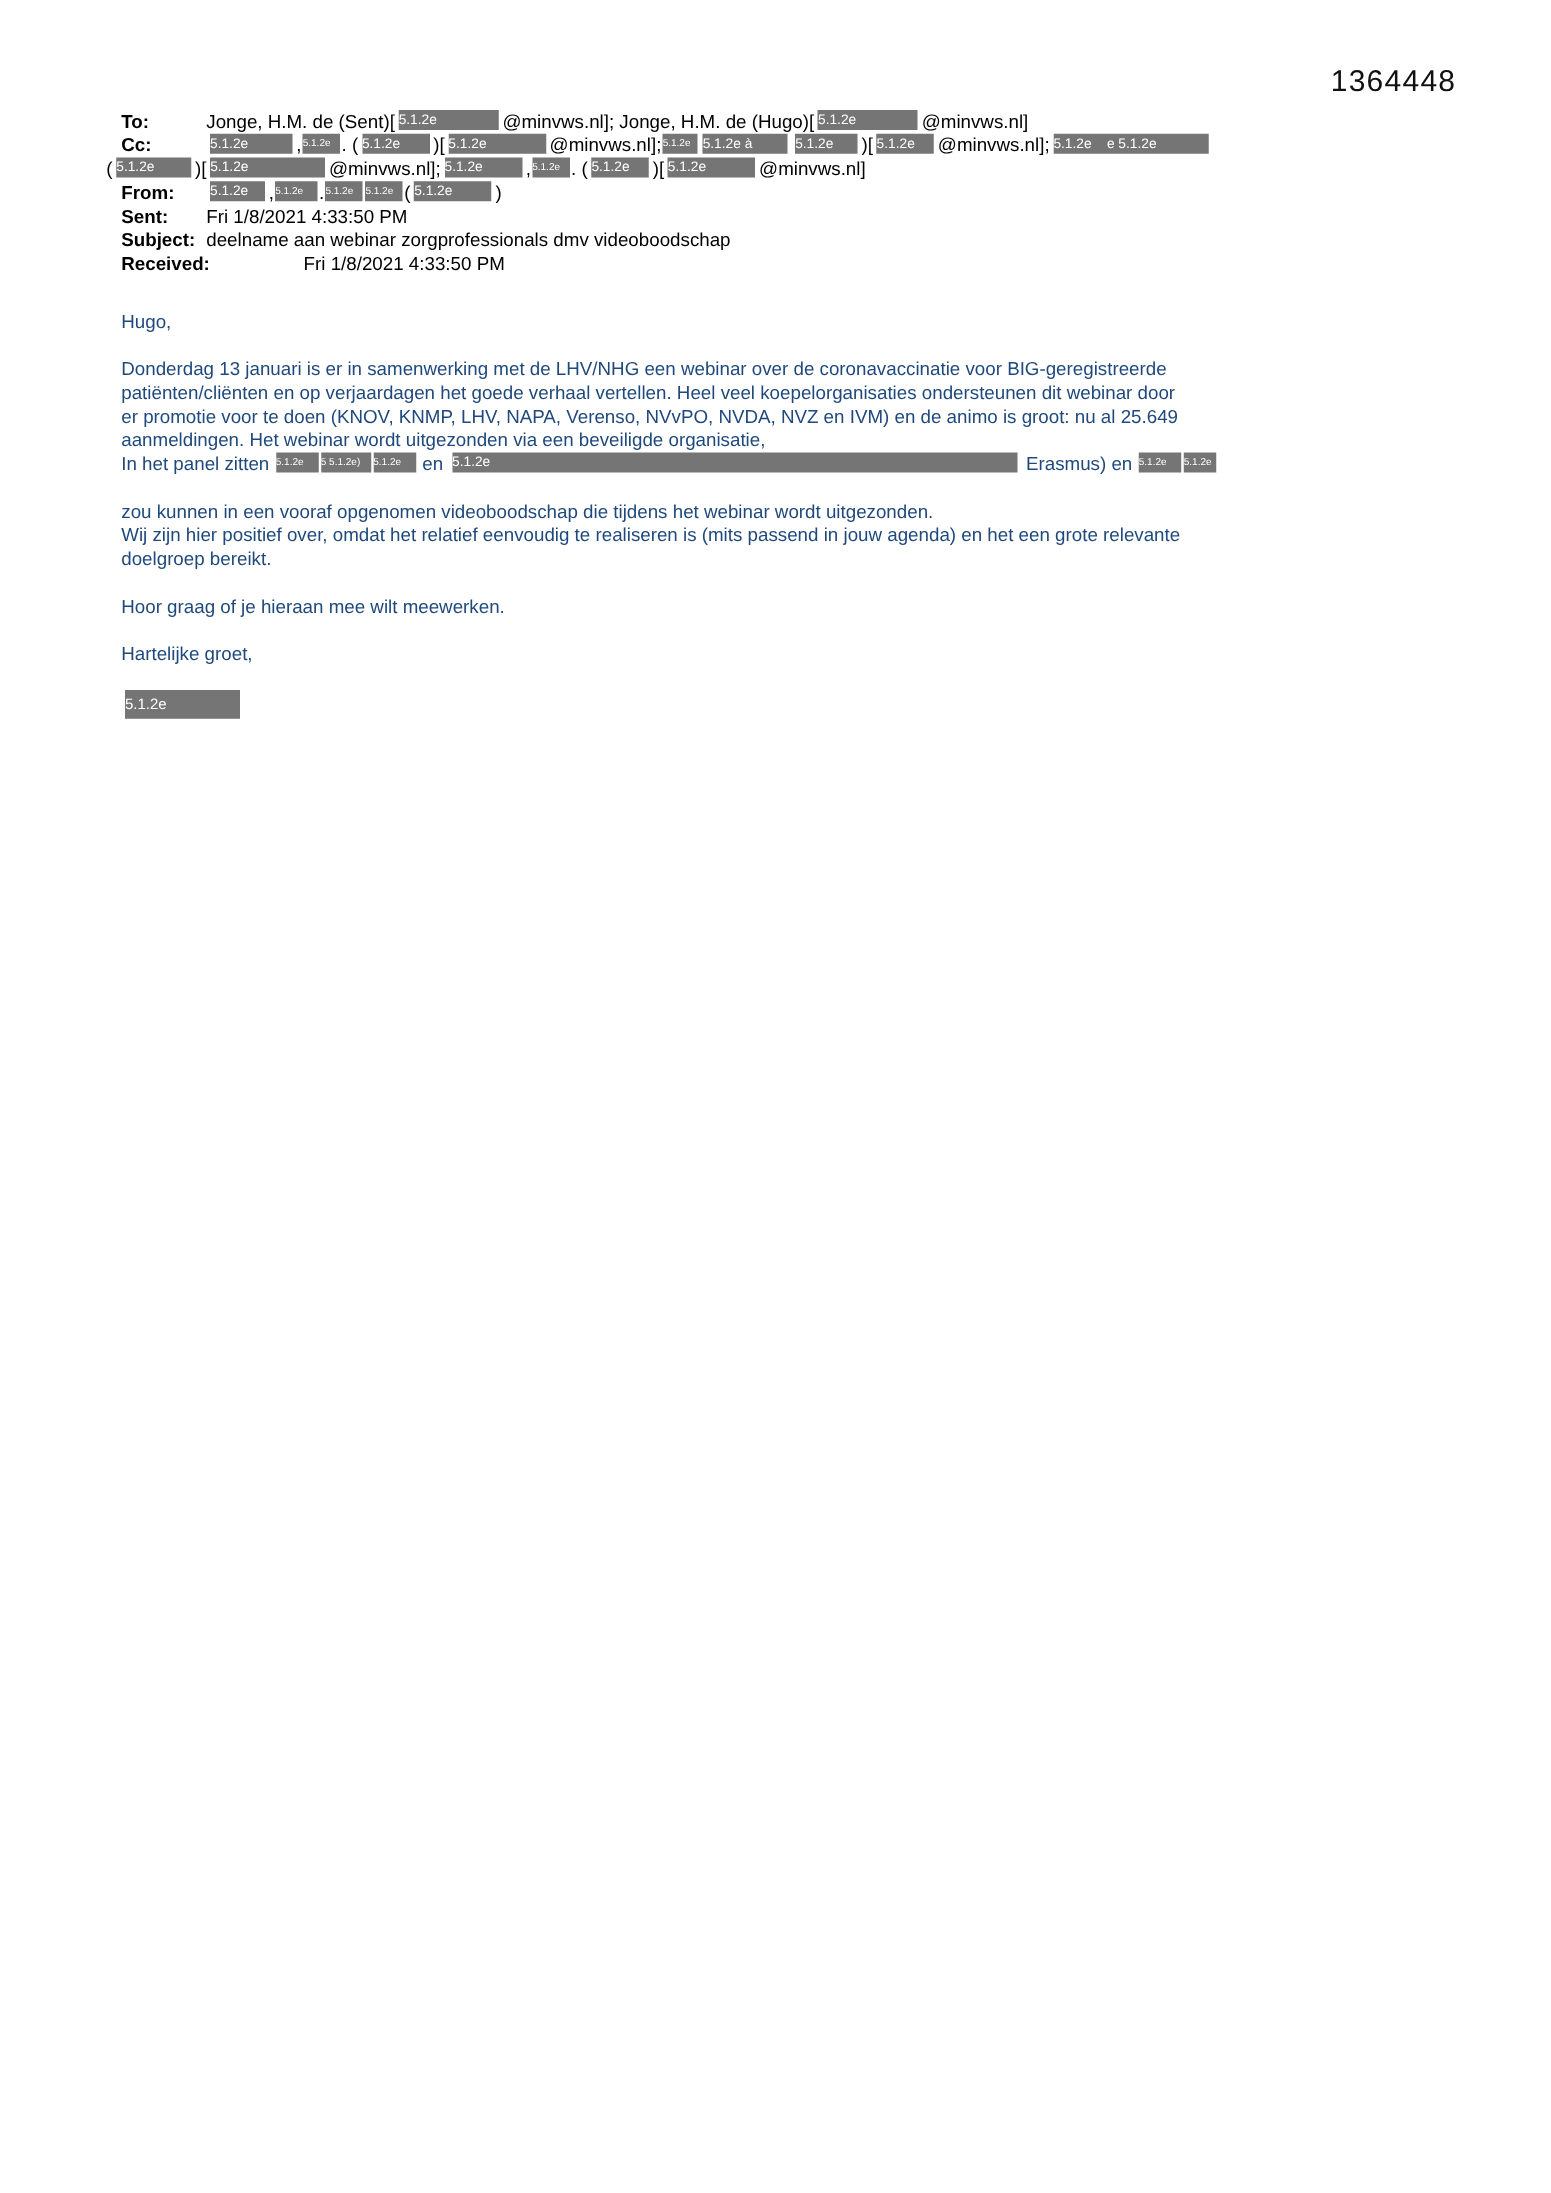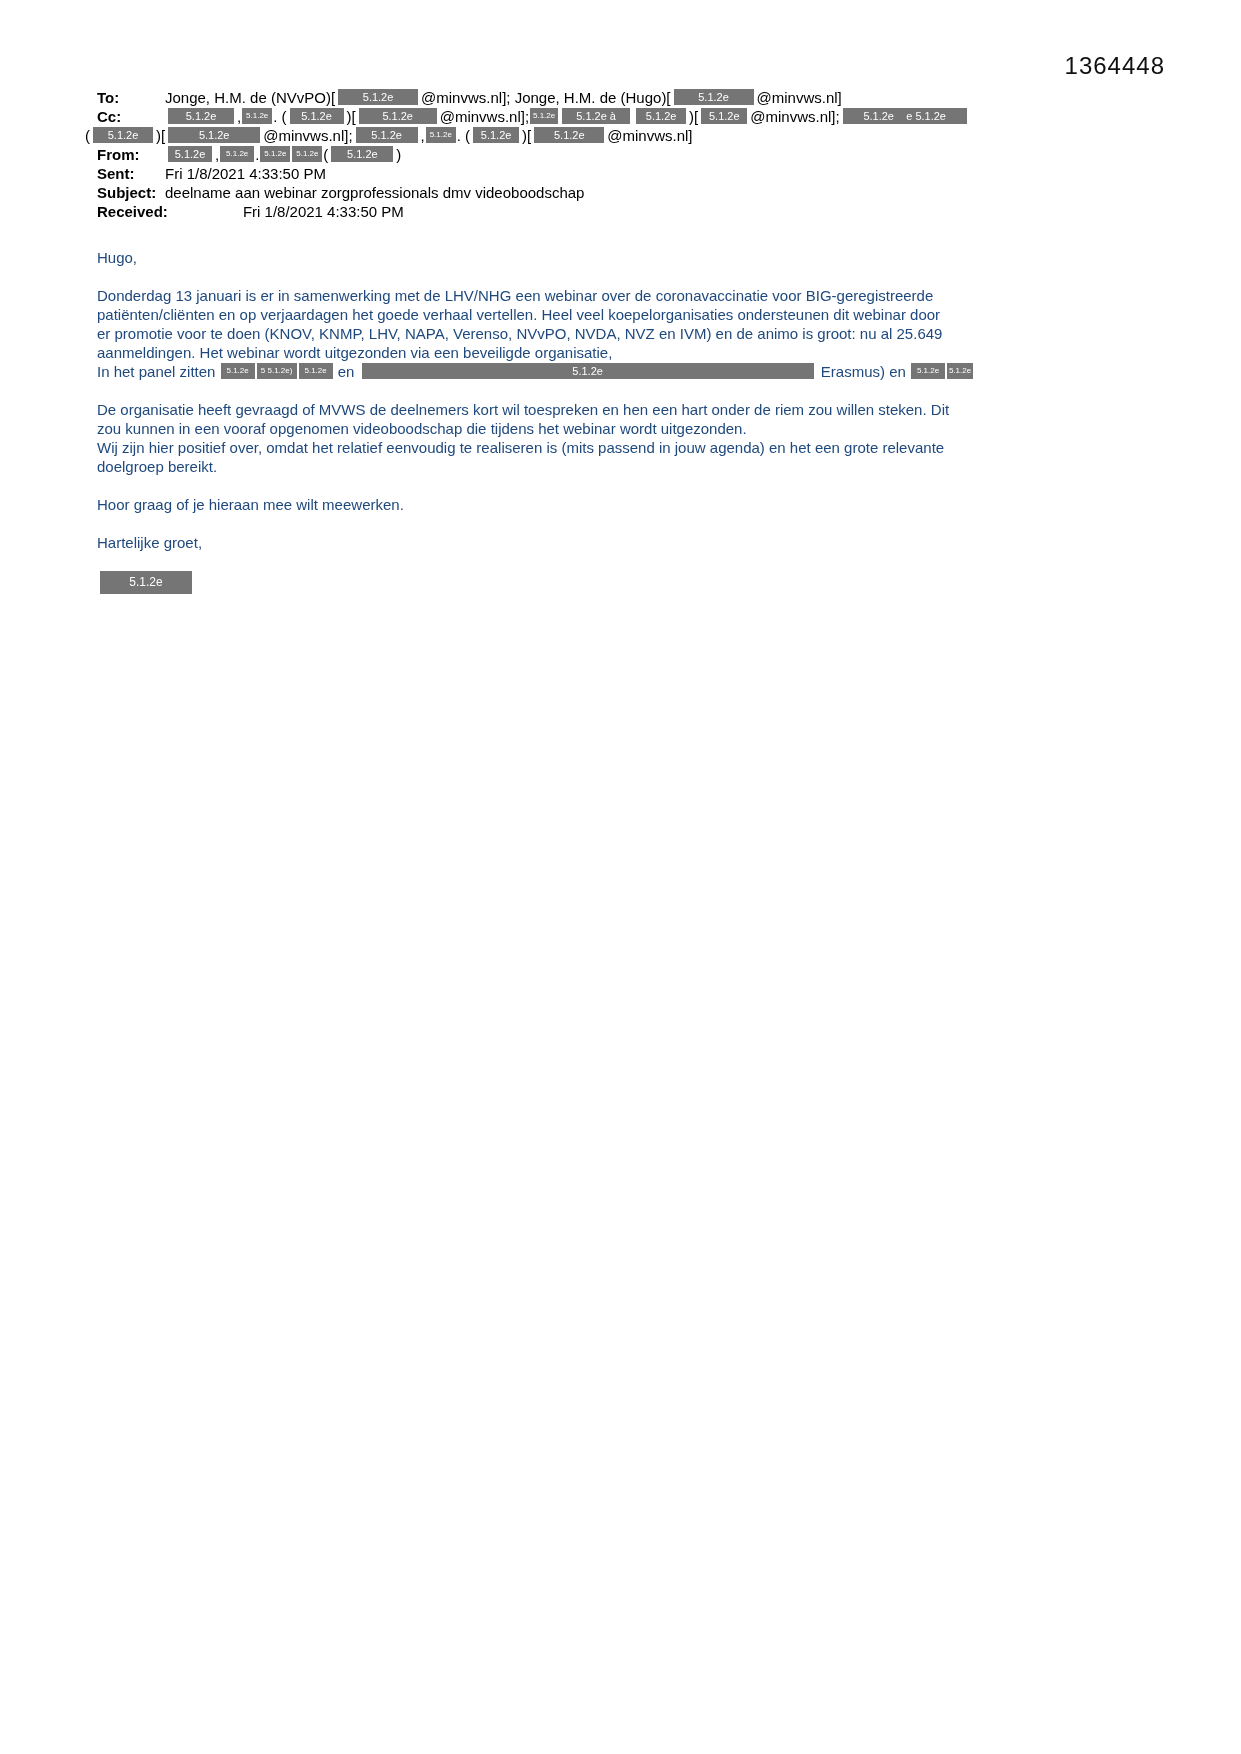--- a/index.html
+++ b/index.html
@@ -30,21 +30,20 @@
   .hdr-value{flex:1;white-space:nowrap;}
   .hdr-value.indented{padding-left:75px;}
   .cc-cont{margin-left:-12px;line-height:19px;white-space:nowrap;}
   .txt{white-space:pre-wrap;}
   .redaction{
     display:inline-block;
     background:var(--redaction-bg,#757575);
     color:#ffffff;
     font-size:11px;
     height:16px;line-height:16px;
-    text-align:center;
     vertical-align:-2px;
     margin:0 3px;
     white-space:pre;
     overflow:hidden;
   }
   .redaction.sm{font-size:8px;margin:0 1px;}
   .redaction.lg{height:23px;line-height:23px;font-size:12px;vertical-align:-5px;}
   .body-text{
     margin-top:27px;
     color:var(--body-text,#1f497d);
@@ -59,21 +58,21 @@
 <div class="page">
 
   <div class="doc-id">1364448</div>
 
   <div class="content">
 
     <div class="email-header">
 
       <div class="hdr-row">
         <span class="hdr-label">To:</span>
-        <span class="hdr-value"><span class="txt">Jonge, H.M. de (NVvPO)[</span><span class="redaction" style="width: 80px;">5.1.2e</span><span class="txt">@minvws.nl]; Jonge, H.M. de (Hugo)[</span><span class="redaction" style="width: 80px;">5.1.2e</span><span class="txt">@minvws.nl]</span></span>
+        <span class="hdr-value"><span class="txt">Jonge, H.M. de (Sent)[</span><span class="redaction" style="width: 80px;">5.1.2e</span><span class="txt">@minvws.nl]; Jonge, H.M. de (Hugo)[</span><span class="redaction" style="width: 80px;">5.1.2e</span><span class="txt">@minvws.nl]</span></span>
       </div>
 
       <div class="hdr-row">
         <span class="hdr-label">Cc:</span>
         <span class="hdr-value"><span class="redaction" style="width: 66px;">5.1.2e</span><span class="txt">,</span><span class="redaction sm" style="width: 30px;">5.1.2e</span><span class="txt">. (</span><span class="redaction" style="width: 54px;">5.1.2e</span><span class="txt">)[</span><span class="redaction" style="width: 78px;">5.1.2e</span><span class="txt">@minvws.nl];</span><span class="redaction sm" style="width: 28px;">5.1.2e</span><span class="redaction" style="width: 68px;">5.1.2e à</span><span class="redaction" style="width: 50px;">5.1.2e</span><span class="txt">)[</span><span class="redaction" style="width: 46px;">5.1.2e</span><span class="txt">@minvws.nl];</span><span class="redaction" style="width: 124px;">5.1.2e    e 5.1.2e</span></span>
       </div>
 
       <div class="cc-cont"><span class="txt">(</span><span class="redaction" style="width: 60px;">5.1.2e</span><span class="txt">)[</span><span class="redaction" style="width: 92px;">5.1.2e</span><span class="txt">@minvws.nl];</span><span class="redaction" style="width: 62px;">5.1.2e</span><span class="txt">,</span><span class="redaction sm" style="width: 30px;">5.1.2e</span><span class="txt">. (</span><span class="redaction" style="width: 46px;">5.1.2e</span><span class="txt">)[</span><span class="redaction" style="width: 70px;">5.1.2e</span><span class="txt">@minvws.nl]</span></div>
 
       <div class="hdr-row">
@@ -103,21 +102,20 @@
           <div class="line"><span class="txt">Hugo,</span></div>
         </div>
         <div class="para">
           <div class="line"><span class="txt">Donderdag 13 januari is er in samenwerking met de LHV/NHG een webinar over de coronavaccinatie voor BIG-geregistreerde</span></div>
           <div class="line"><span class="txt">patiënten/cliënten en op verjaardagen het goede verhaal vertellen. Heel veel koepelorganisaties ondersteunen dit webinar door</span></div>
           <div class="line"><span class="txt">er promotie voor te doen (KNOV, KNMP, LHV, NAPA, Verenso, NVvPO, NVDA, NVZ en IVM) en de animo is groot: nu al 25.649</span></div>
           <div class="line"><span class="txt">aanmeldingen. Het webinar wordt uitgezonden via een beveiligde organisatie,</span></div>
           <div class="line"><span class="txt">In het panel zitten </span><span class="redaction sm" style="width: 34px;">5.1.2e</span><span class="redaction sm" style="width: 40px;">5 5.1.2e)</span><span class="redaction sm" style="width: 34px;">5.1.2e</span><span class="txt"> en </span><span class="redaction" style="width: 452px;">5.1.2e</span><span class="txt"> Erasmus) en </span><span class="redaction sm" style="width: 34px;">5.1.2e</span><span class="redaction sm" style="width: 26px;">5.1.2e</span></div>
         </div>
         <div class="para">
-          <div class="line"><span class="txt">De organisatie heeft gevraagd of MVWS de deelnemers kort wil toespreken en hen een hart onder de riem zou willen steken. Dit</span></div>
           <div class="line"><span class="txt">zou kunnen in een vooraf opgenomen videoboodschap die tijdens het webinar wordt uitgezonden.</span></div>
           <div class="line"><span class="txt">Wij zijn hier positief over, omdat het relatief eenvoudig te realiseren is (mits passend in jouw agenda) en het een grote relevante</span></div>
           <div class="line"><span class="txt">doelgroep bereikt.</span></div>
         </div>
         <div class="para">
           <div class="line"><span class="txt">Hoor graag of je hieraan mee wilt meewerken.</span></div>
         </div>
         <div class="para">
           <div class="line"><span class="txt">Hartelijke groet,</span></div>
         </div>

